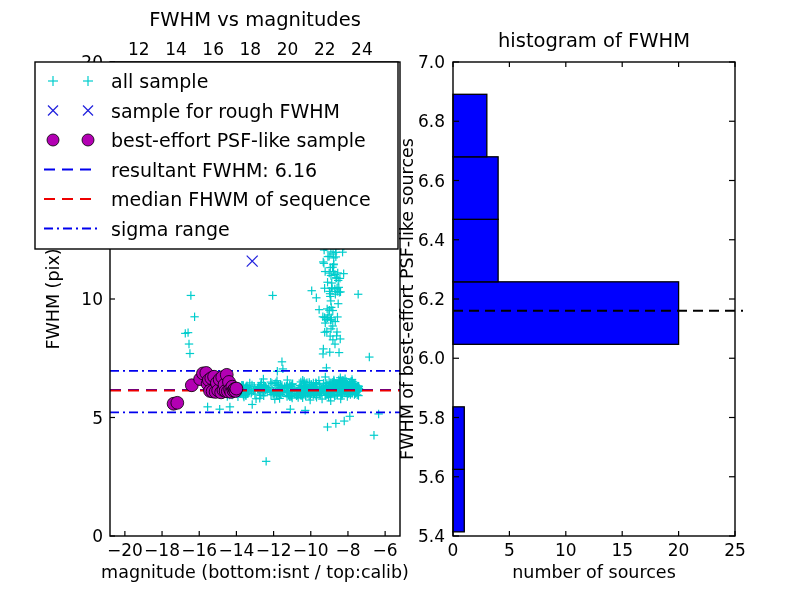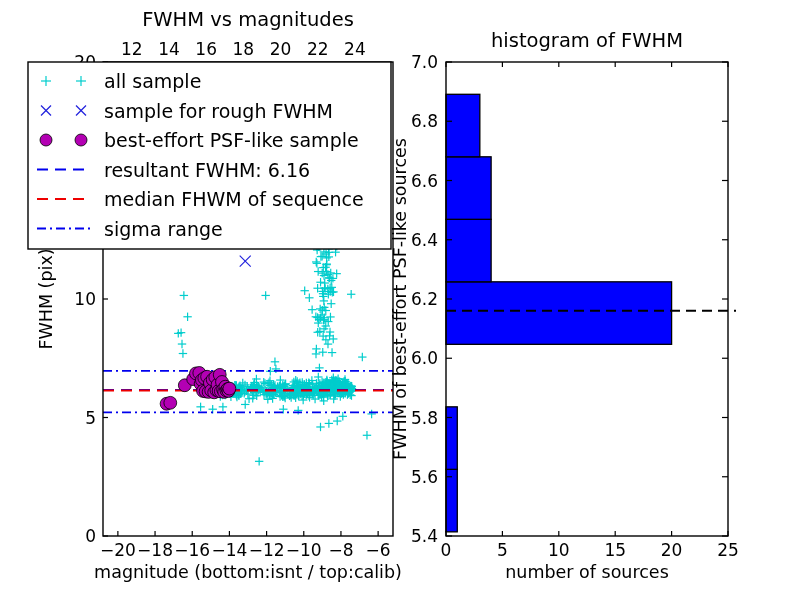--- a/index.html
+++ b/index.html
@@ -9,21 +9,21 @@
   }
   body {
     width: 800px;
     height: 600px;
     font-family: "DejaVu Sans", sans-serif;
     overflow: hidden;
     position: relative;
   }
   #figure {
     position: absolute;
-    left: 8px; top: 0;
+    left: 15px; top: 0;
     width: 658px; height: 600px;
   }
   svg { display: block; }
   .axis-line {
     fill: none;
     stroke: #000000;
     stroke-width: 1.4;
   }
   .tick {
     stroke: #000000;

